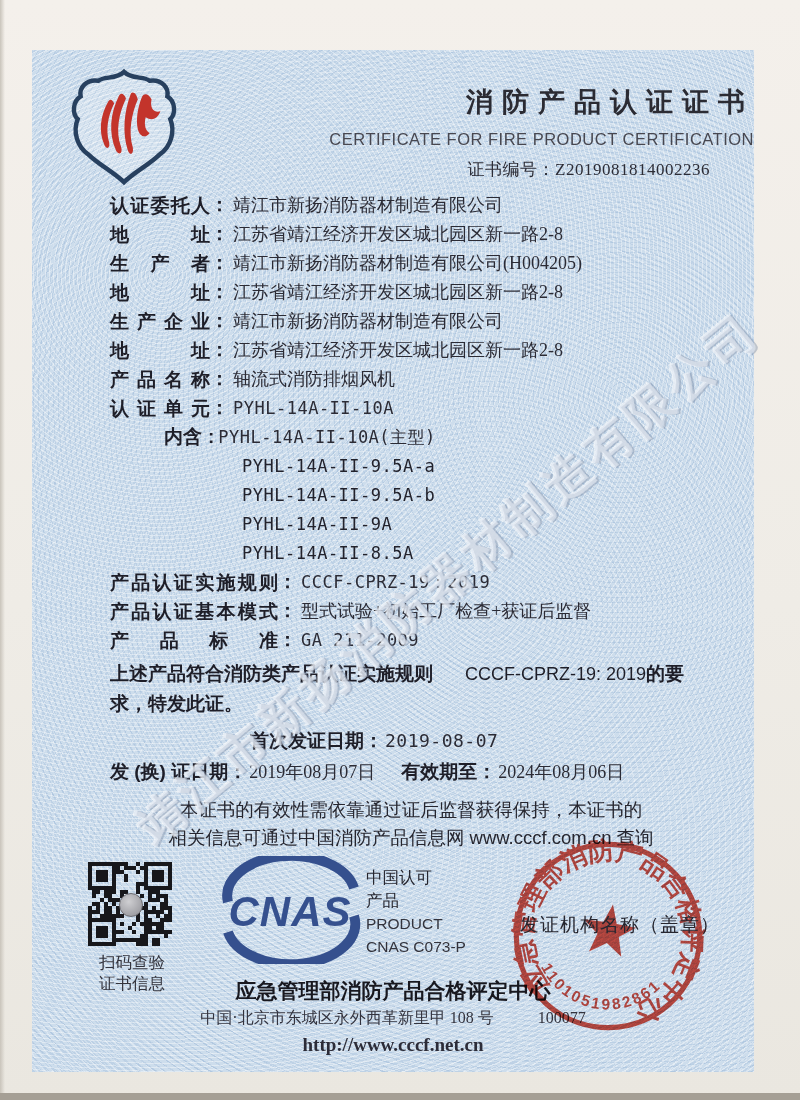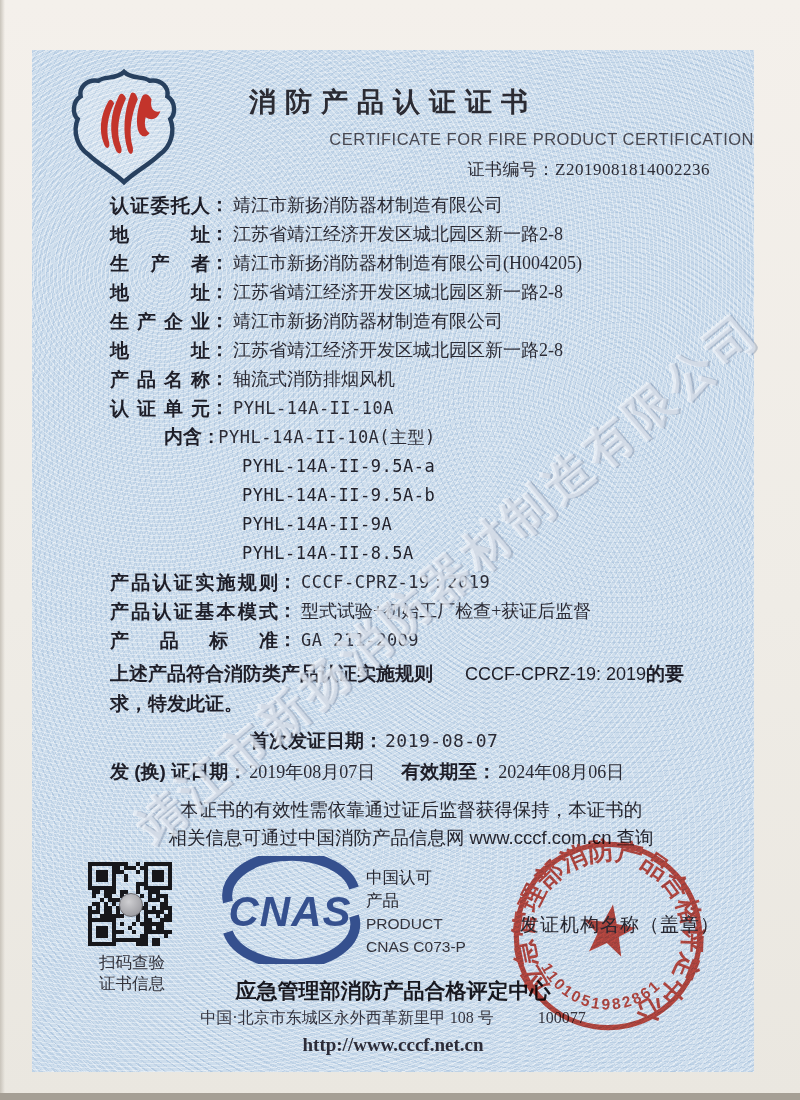--- a/index.html
+++ b/index.html
@@ -22,21 +22,21 @@
   .watermark{position:absolute;left:112px;top:752px;white-space:nowrap;z-index:3;pointer-events:none;
         font-family:"Liberation Sans","DejaVu Sans",sans-serif;font-weight:bold;
         font-size:48px;letter-spacing:5px;color:rgba(226,233,242,.62);
         text-shadow:1.5px 1.5px 0 rgba(128,144,168,.45),-1px -1px 0 rgba(255,255,255,.55);
         transform:rotate(-40deg);transform-origin:0 50%;}
 
   .logo{position:absolute;left:30px;top:14px;width:124px;height:128px;}
 
   .titleblock{position:absolute;left:0;top:34px;width:100%;text-align:center;}
   .title-cn{font-family:"Liberation Serif","DejaVu Serif",serif;font-weight:bold;
-        font-size:27px;letter-spacing:9px;color:#2b2b33;}
+        font-size:27px;letter-spacing:9px;color:#2b2b33;text-align:right;}
   .title-en{margin-top:10px;font-family:"Liberation Sans","DejaVu Sans",sans-serif;
         font-size:16.5px;letter-spacing:.5px;color:#474750;text-align:right;}
   .certno{position:absolute;top:108px;right:44px;font-size:17px;color:#2c2c36;letter-spacing:.5px;}
 
   .body-block{position:absolute;left:78px;top:142px;right:42px;z-index:2;}
   .frow,.mrow,.rrow{line-height:26px;height:29px;white-space:nowrap;}
   .flabel{display:inline-block;width:100px;text-align:justify;text-align-last:justify;
         font-family:"Liberation Sans","DejaVu Sans",sans-serif;font-weight:bold;font-size:19px;color:#1e1e28;vertical-align:bottom;}
   .rlabel{display:inline-block;width:168px;text-align:justify;text-align-last:justify;
         font-family:"Liberation Sans","DejaVu Sans",sans-serif;font-weight:bold;font-size:19px;color:#1e1e28;vertical-align:bottom;}

